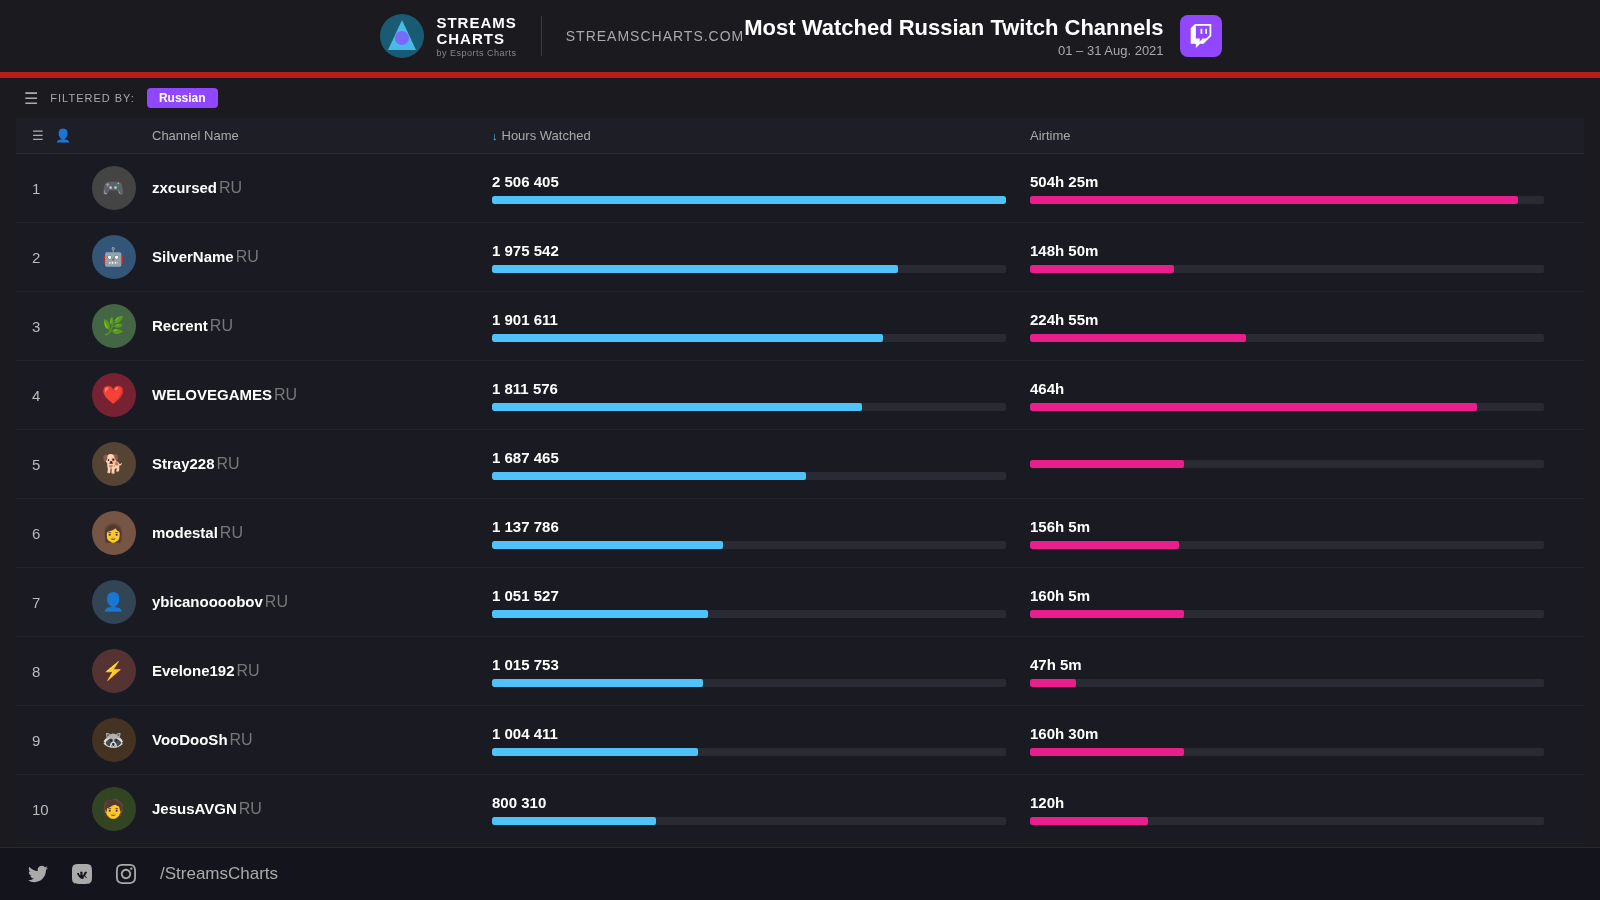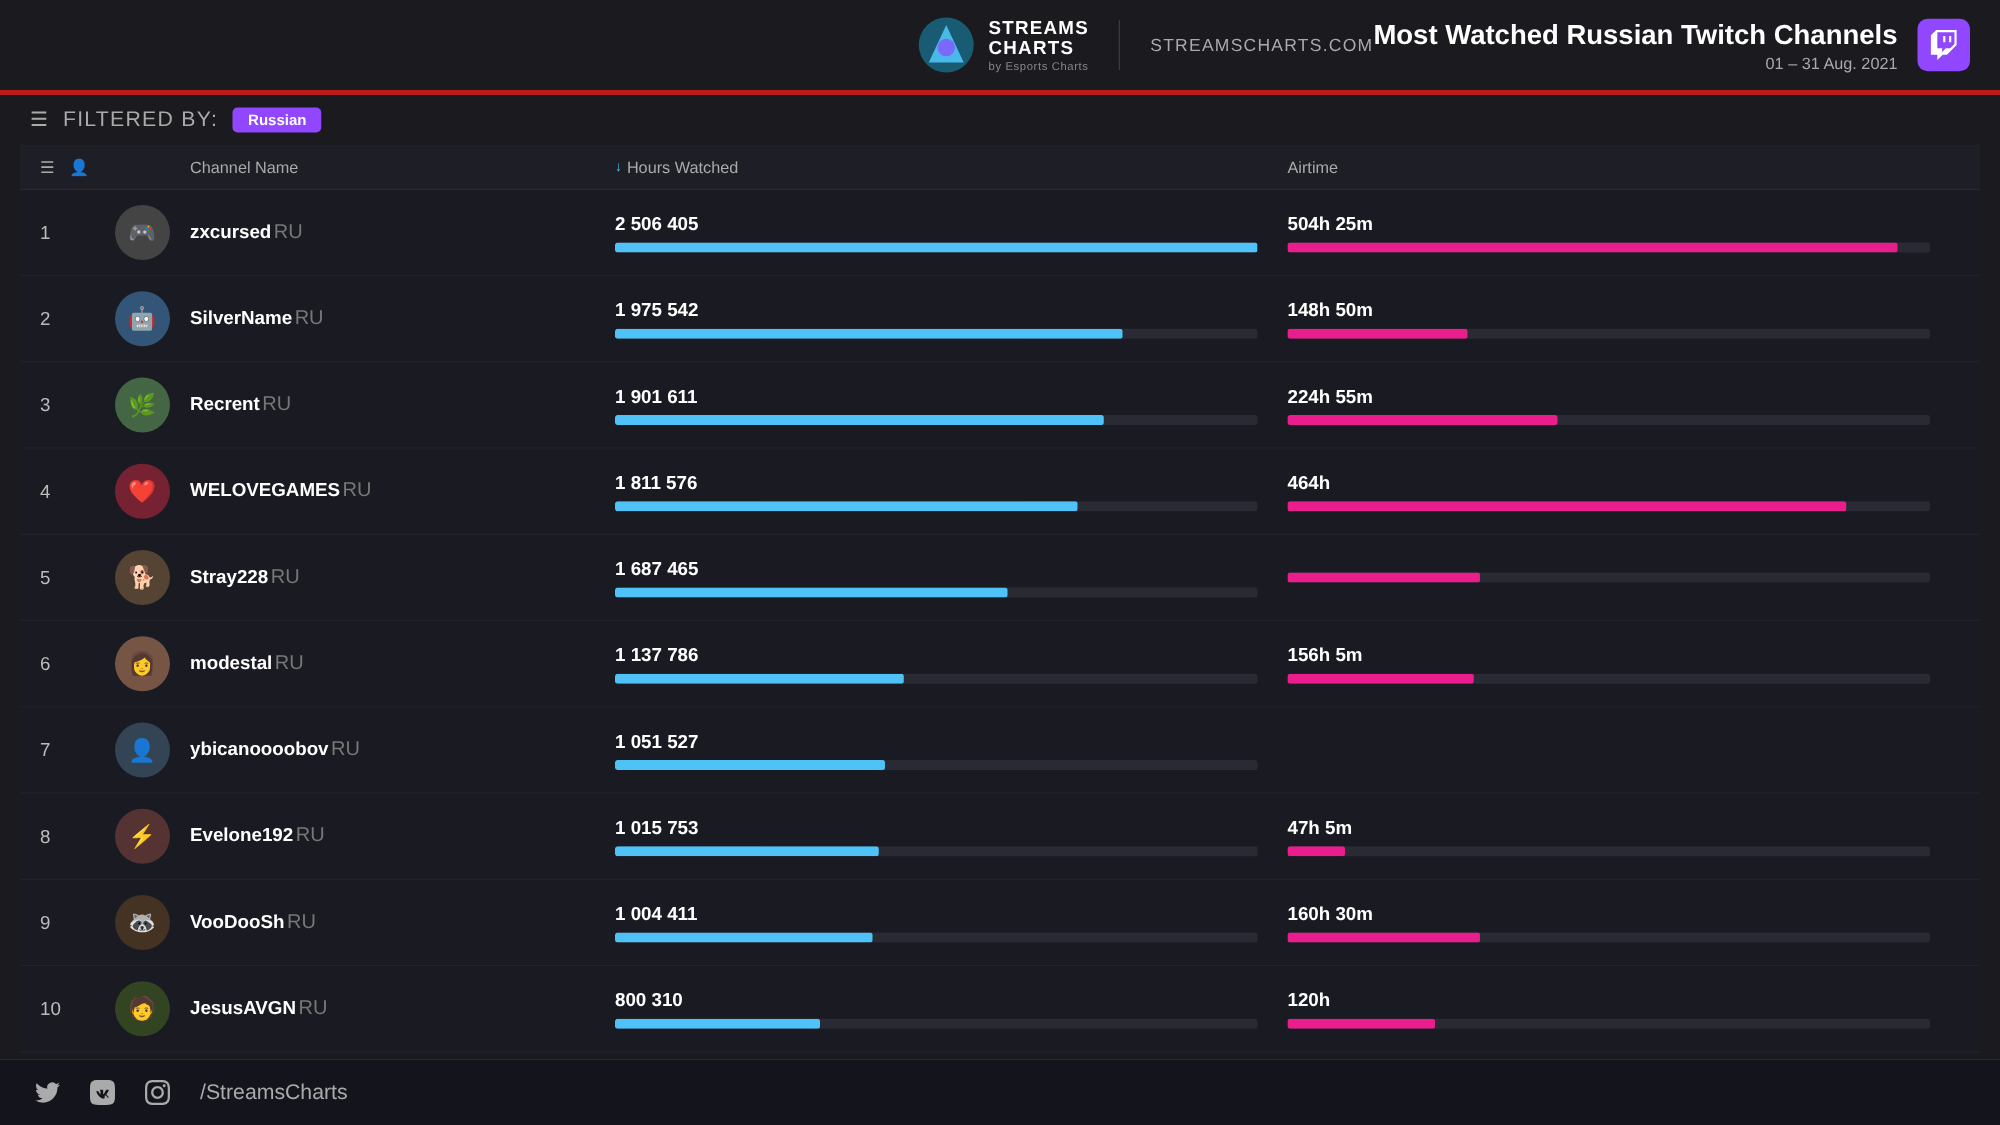--- a/index.html
+++ b/index.html
@@ -9,24 +9,24 @@
       font-family: 'Arial', sans-serif;
       width: 1600px;
       height: 900px;
       overflow: hidden;
     }
 
     
     .header {
       display: flex;
       align-items: center;
-      justify-content: flex-end;
+      justify-content: center;
       padding: 12px 24px;
       background-color: #1a1a1f;
-      border-bottom: 4px solid #b91c1c;
+      border-bottom: 6px solid #b91c1c;
     }
     .header-left {
       display: flex;
       align-items: center;
       gap: 24px;
     }
     .logo-area {
       display: flex;
       align-items: center;
       gap: 10px;
@@ -95,21 +95,21 @@
       align-items: center;
       padding: 10px 24px;
       gap: 12px;
       background-color: #1a1a1f;
     }
     .filter-icon {
       color: #aaa;
       font-size: 16px;
     }
     .filter-label {
-      font-size: 17px;
+      font-size: 11px;
       color: #aaa;
       letter-spacing: 1px;
       text-transform: uppercase;
     }
     .filter-tag {
       background-color: #9147ff;
       color: white;
       font-size: 12px;
       padding: 3px 12px;
       border-radius: 4px;
@@ -437,20 +437,26 @@
       <div class="channel-info">
         <span class="channel-name">ybicanoooobov</span>
         <span class="channel-country">RU</span>
       </div>
       <div class="metric-cell">
         <span class="metric-value">1 051 527</span>
         <div class="bar-bg">
           <div class="bar-fill-blue" style="width:42%"></div>
         </div>
       </div>
+      <div class="metric-cell">
+        <span class="metric-value">160h 5m</span>
+        <div class="bar-bg">
+          <div class="bar-fill-pink" style="width:30%"></div>
+        </div>
+      </div>
     </div>
       <div class="table-row">
       <div class="rank">8</div>
       <div class="avatar av-8">⚡</div>
       <div class="channel-info">
         <span class="channel-name">Evelone192</span>
         <span class="channel-country">RU</span>
       </div>
       <div class="metric-cell">
         <span class="metric-value">1 015 753</span>

